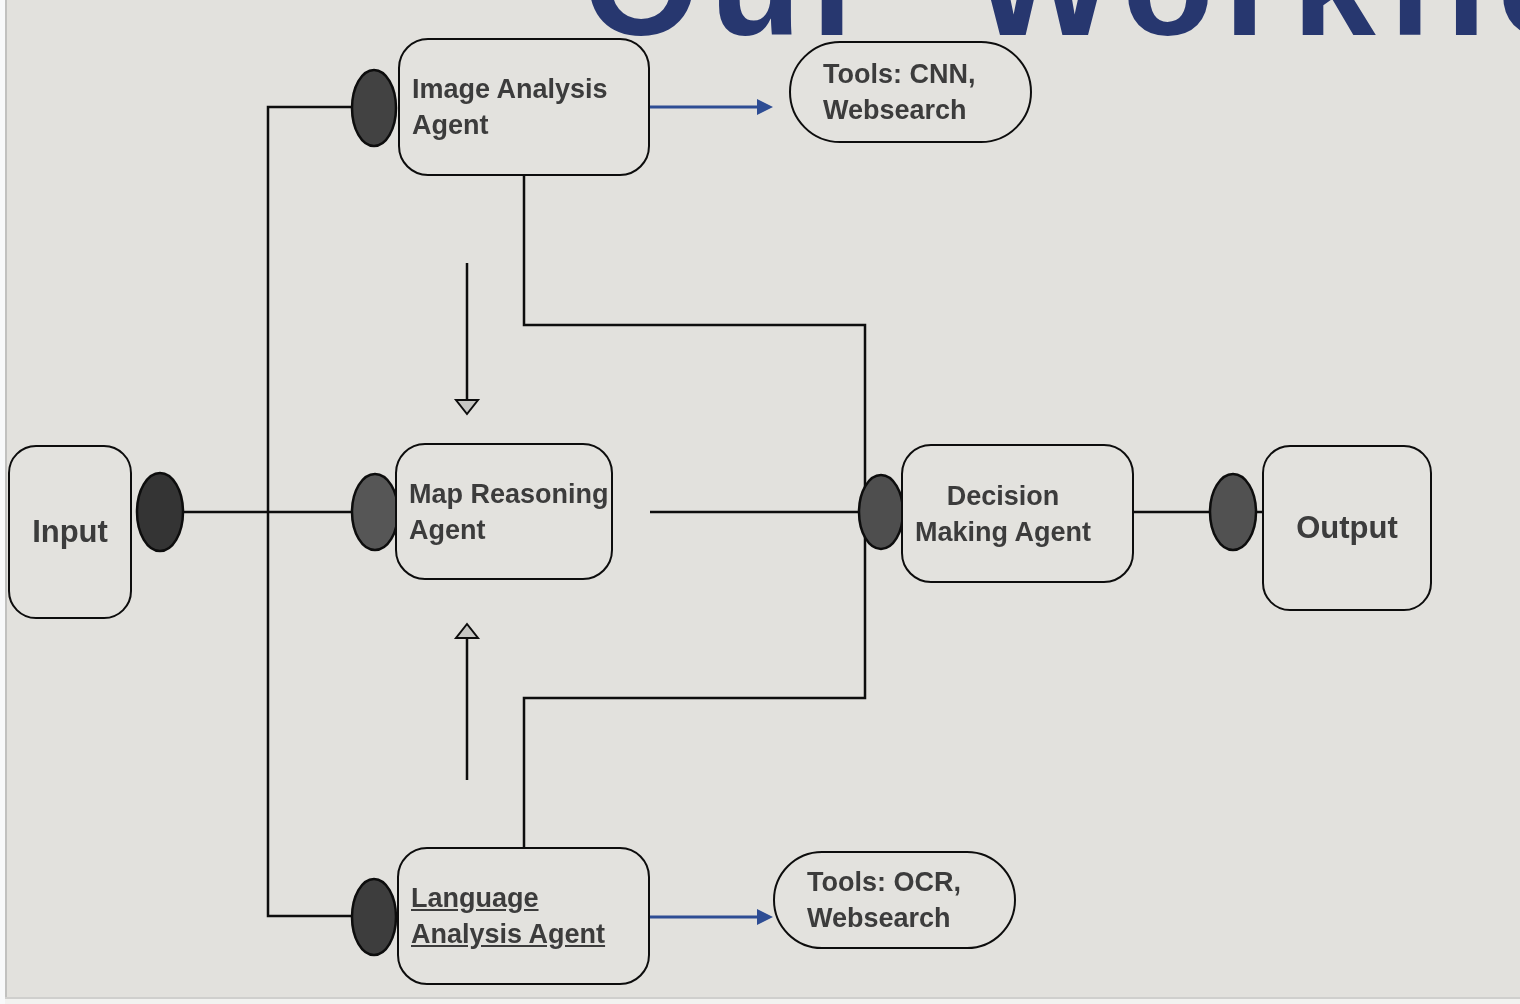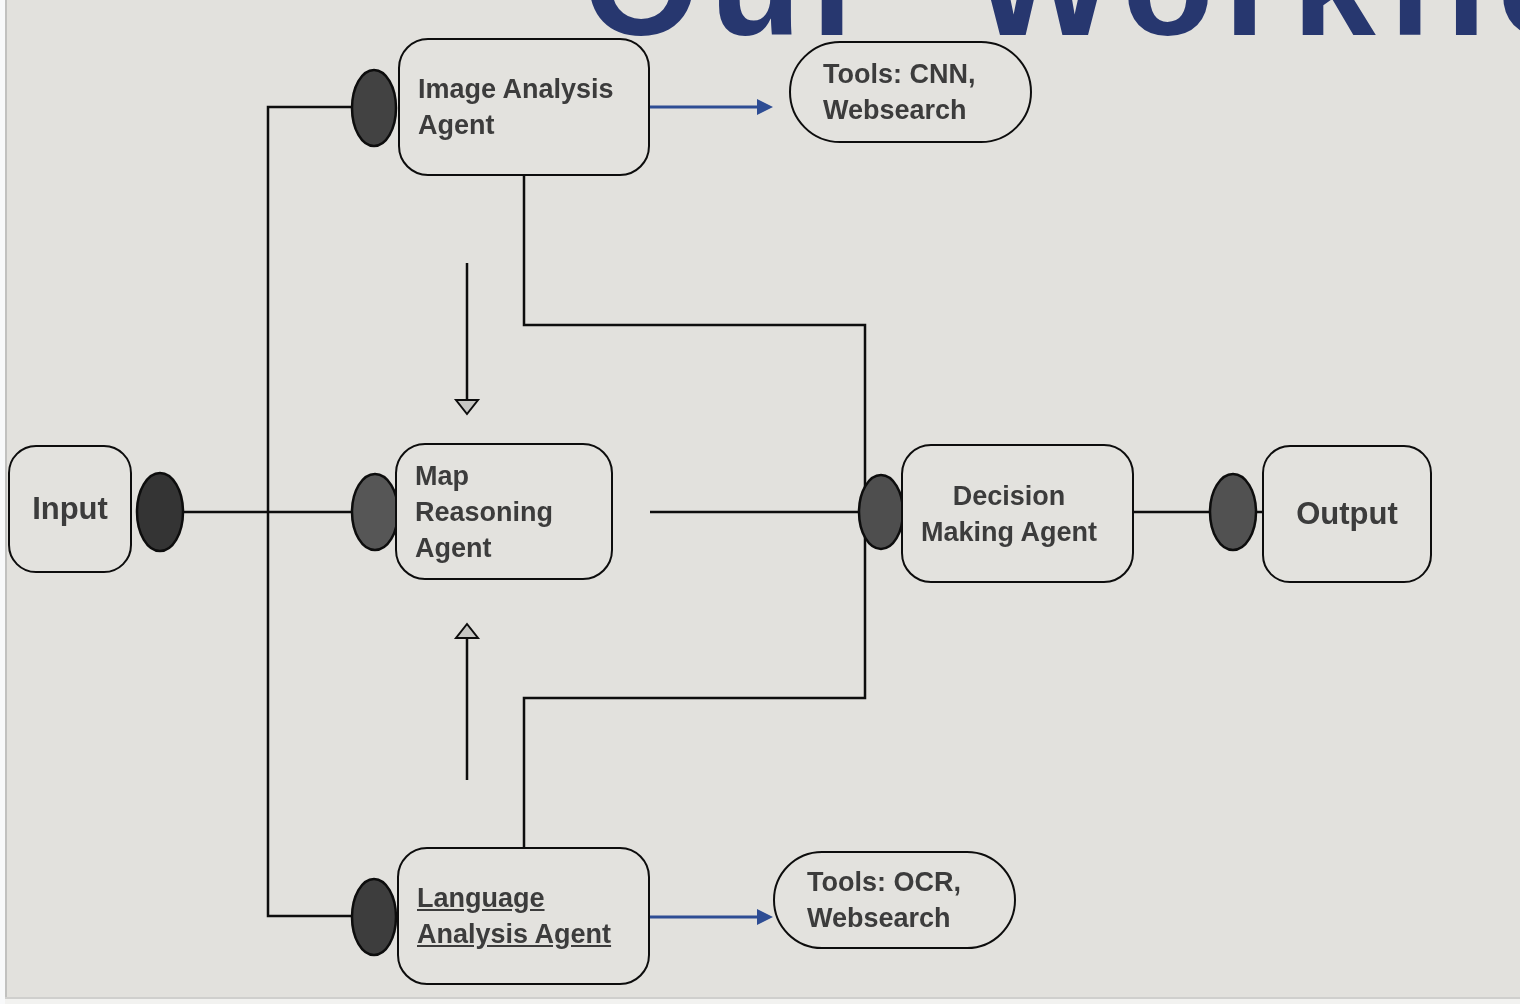--- a/index.html
+++ b/index.html
@@ -29,21 +29,21 @@
     position:absolute;box-sizing:border-box;
     border:2.5px solid #0d0d0d;background:#e3e2de;
     display:flex;align-items:center;
     color:#3c3c3c;font-weight:bold;
   }
   .node .node-label{white-space:pre-line;line-height:36px;font-size:27px;}
   .box{border-radius:30px;}
   .stadium{border-radius:67px;}
   .terminal{border-radius:28px;justify-content:center;}
   .terminal .node-label{font-size:31px;line-height:34px;}
-  .agent{padding-left:18px;}
+  .agent{padding-left:12px;}
   .tools{padding-left:32px;}
 </style>
 </head>
 <body>
 
 <div class="canvas">
 
   <div class="slide-title">Our Workflow</div>
 
   <svg class="connector-layer" width="1520" height="1004" viewBox="0 0 1520 1004">
@@ -70,21 +70,21 @@
     <polygon points="757,909 757,925 773,917" fill="#2e4d94"></polygon>
 
     <ellipse class="dot" cx="160" cy="512" rx="23" ry="39" fill="#343434"></ellipse>
     <ellipse class="dot" cx="374" cy="108" rx="22" ry="38" fill="#424242"></ellipse>
     <ellipse class="dot" cx="375" cy="512" rx="23" ry="38" fill="#565656"></ellipse>
     <ellipse class="dot" cx="881" cy="512" rx="22" ry="37" fill="#4e4e4e"></ellipse>
     <ellipse class="dot" cx="1233" cy="512" rx="23" ry="38" fill="#515151"></ellipse>
     <ellipse class="dot" cx="374" cy="917" rx="22" ry="38" fill="#3d3d3d"></ellipse>
   </svg>
 
-  <div class="node terminal" style="left:8px;top:445px;width:124px;height:128px;">
+  <div class="node terminal" style="left:8px;top:445px;width:124px;height:174px;">
     <span class="node-label">Input</span>
   </div>
 
   <div class="node box agent" style="left:398px;top:38px;width:252px;height:138px;">
     <span class="node-label">Image Analysis
 Agent</span>
   </div>
 
   <div class="node stadium tools" style="left:789px;top:41px;width:243px;height:102px;">
     <span class="node-label">Tools: CNN,
@@ -94,21 +94,21 @@
   <div class="node box agent" style="left:395px;top:443px;width:218px;height:137px;">
     <span class="node-label">Map Reasoning
 Agent</span>
   </div>
 
   <div class="node box agent" style="left:901px;top:444px;width:233px;height:139px;text-align:center;">
     <span class="node-label">Decision
 Making Agent</span>
   </div>
 
-  <div class="node terminal" style="left:1262px;top:445px;width:170px;height:138px;">
+  <div class="node terminal" style="left:1262px;top:445px;width:170px;height:166px;">
     <span class="node-label">Output</span>
   </div>
 
   <div class="node box agent" style="left:397px;top:847px;width:253px;height:138px;text-decoration:underline;">
     <span class="node-label">Language
 Analysis Agent</span>
   </div>
 
   <div class="node stadium tools" style="left:773px;top:851px;width:243px;height:98px;">
     <span class="node-label">Tools: OCR,

